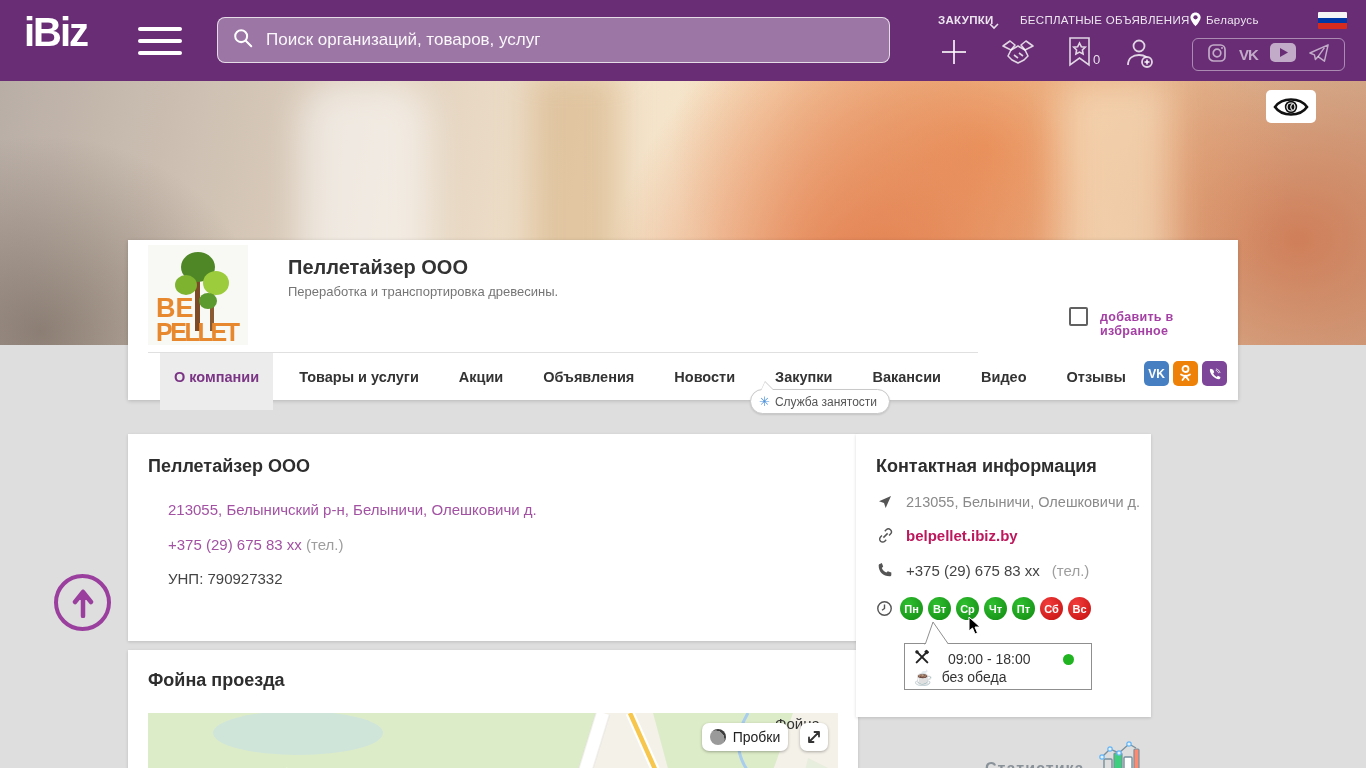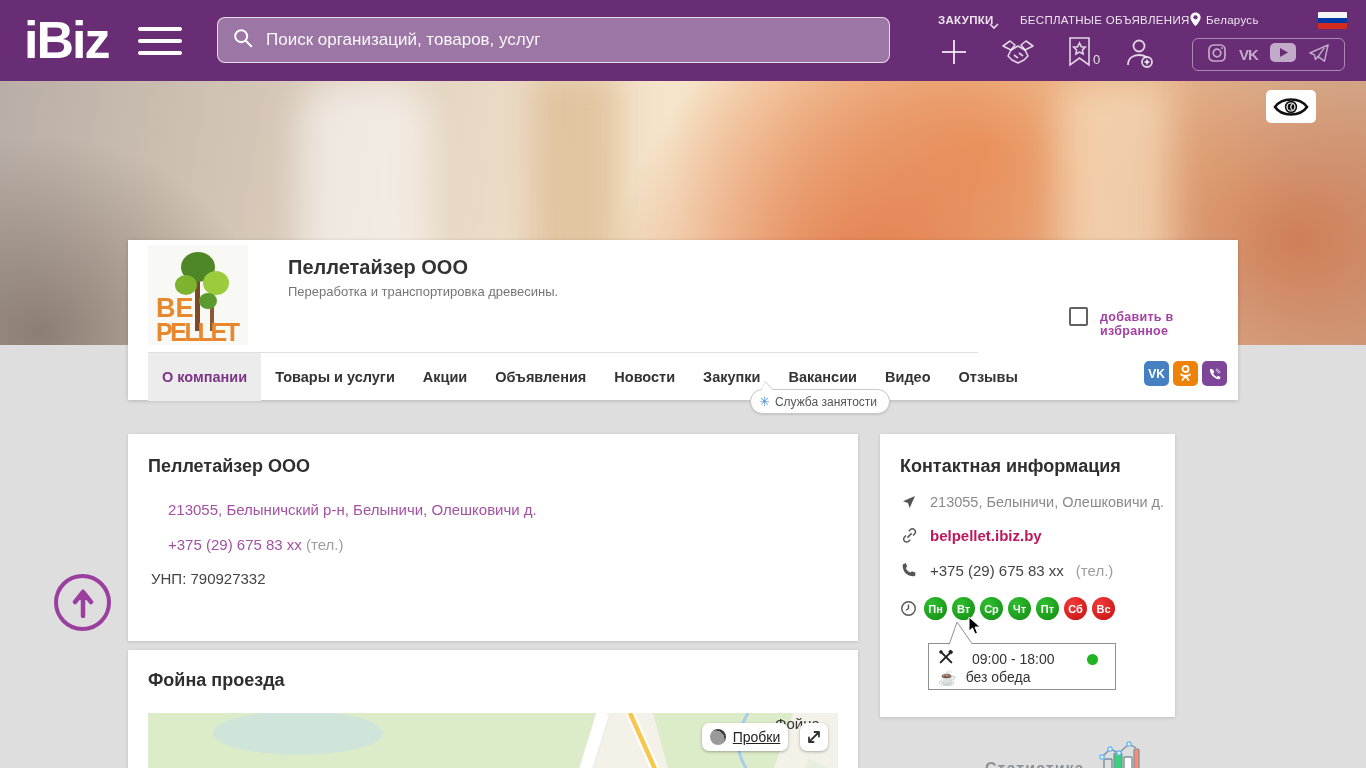--- a/index.html
+++ b/index.html
@@ -1,21 +1,21 @@
 <!DOCTYPE html>
 <html><head>
 <meta charset="utf-8">
 <style>
   * { margin:0; padding:0; box-sizing:border-box; }
   body { font-family:"Liberation Sans", sans-serif; background:#bbb; }
   .page { position:relative; width:1366px; height:768px; overflow:hidden; background:#dedede; }
 
   
   .header { position:absolute; left:0; top:0; width:1366px; height:81px; background:#682d75; z-index:30; }
-  .logo { position:absolute; left:24px; top:10px; color:#fff; font-size:52px; font-weight:800; letter-spacing:-2px; }
+  .logo { position:absolute; left:24px; top:10px; color:#fff; font-size:40px; font-weight:800; letter-spacing:-2px; }
   .burger { position:absolute; left:138px; top:27px; width:44px; height:28px; cursor:pointer; }
   .burger div { height:4px; background:#fff; border-radius:2px; margin-bottom:8px; }
   .search-box { position:absolute; left:217px; top:17px; width:673px; height:46px;
     background:rgba(255,255,255,0.35); border:1px solid rgba(255,255,255,0.75); border-radius:8px;
     display:flex; align-items:center; padding:0 14px; }
   .search-box input { flex:1; background:transparent; border:none; outline:none; color:#fff; font-size:17px; margin-left:12px; font-family:"Liberation Sans",sans-serif;}
   .search-box input::placeholder { color:rgba(255,255,255,0.95); }
   .hd-link { position:absolute; top:14px; color:rgba(255,255,255,0.88); font-size:11.5px; letter-spacing:.3px; cursor:pointer; white-space:nowrap;}
   .hd-iconrow { position:absolute; top:36px; }
   .hd-count { position:absolute; left:1093px; top:52px; color:rgba(255,255,255,0.85); font-size:13px;}
@@ -41,52 +41,52 @@
 
   
   .company-card { position:absolute; left:128px; top:240px; width:1110px; height:160px; background:#fff;
     box-shadow:0 1px 4px rgba(0,0,0,0.18); z-index:35; }
   .clogo { position:absolute; left:20px; top:5px; width:100px; height:100px; background:#f8f8f5; }
   .cname { position:absolute; left:160px; top:16px; font-size:20px; font-weight:bold; color:#333; }
   .cdesc { position:absolute; left:160px; top:44px; font-size:13px; color:#757575; }
   .fav-box { position:absolute; left:941px; top:67px; width:19px; height:19px; border:2px solid #616161; border-radius:2px; cursor:pointer;}
   .fav-label { position:absolute; left:972px; top:70px; font-size:12.5px; font-weight:bold; color:#a43fa4; letter-spacing:.3px; cursor:pointer;}
   .tabs { position:absolute; left:20px; top:112px; width:830px; height:48px; border-top:1px solid #e0e0e0; display:flex; }
-  .tab { height:48px; line-height:48px; padding:0 14px; font-size:14.5px; font-weight:bold; color:#333; cursor:pointer; white-space:nowrap;}
+  .tab { height:57px; line-height:48px; padding:0 14px; font-size:14.5px; font-weight:bold; color:#333; cursor:pointer; white-space:nowrap;margin-left:12px;}
   .tab.active { background:#ececec; color:#7b3585; }
   .card-social { position:absolute; left:1016px; top:121px; display:flex; gap:4px; }
   .sbtn { width:25px; height:25px; border-radius:5px; display:flex; align-items:center; justify-content:center; color:#fff; font-weight:800; font-size:12px; cursor:pointer;}
   .vac-tip { position:absolute; left:750px; top:389px; height:25px; background:#fff; border:1px solid #c9c9c9; border-radius:13px;
     display:flex; align-items:center; padding:0 12px 0 8px; z-index:36; box-shadow:0 1px 2px rgba(0,0,0,.12);}
   .vac-tip .ast { color:#4a90d9; font-size:13px; margin-right:5px; }
   .vac-tip .txt { font-size:12px; color:#555; white-space:nowrap;}
   .vac-tip .tail { position:absolute; left:10px; top:-8px; width:0; height:0; border-left:4px solid transparent; border-right:9px solid transparent; border-bottom:9px solid #fff; filter:drop-shadow(0 -1px 0 #c9c9c9);}
 
   
   .card { position:absolute; background:#fff; box-shadow:0 1px 3px rgba(0,0,0,0.15); }
   .card h2 { font-size:18px; font-weight:bold; color:#2e2e2e; }
   .about-card { left:128px; top:434px; width:730px; height:207px; }
   .about-card h2 { position:absolute; left:20px; top:22px; }
   .row-addr { position:absolute; left:40px; top:67px; font-size:15px; color:#a352a3; cursor:pointer;}
   .row-phone { position:absolute; left:40px; top:102px; font-size:15px; color:#a352a3;}
   .row-phone .note { color:#9e9e9e; }
-  .row-unp { position:absolute; left:23px; top:136px; font-size:15px; color:#444; }
+  .row-unp { position:absolute; left:40px; top:136px; font-size:15px; color:#444; }
 
   .route-card { left:128px; top:650px; width:730px; height:200px; }
   .route-card h2 { position:absolute; left:20px; top:20px; }
   .map { position:absolute; left:20px; top:63px; width:690px; height:130px; overflow:hidden; cursor:grab;}
   .map-place { position:absolute; left:627px; top:2px; font-size:15px; color:#333; }
   .traffic-btn { position:absolute; left:554px; top:10px; width:86px; height:28px; background:#fff; border-radius:7px;
     box-shadow:0 1px 3px rgba(0,0,0,0.3); display:flex; align-items:center; justify-content:center; gap:7px; cursor:pointer;}
   .traffic-btn .dot { width:16px; height:16px; border-radius:50%; background:radial-gradient(circle at 35% 65%, #9a9a9a 60%, #3c3c3c 62%); }
-  .traffic-btn .lbl { font-size:14px; color:#222;text-decoration:underline; }
+  .traffic-btn .lbl { font-size:14px; color:#222; }
   .expand-btn { position:absolute; left:652px; top:10px; width:28px; height:28px; background:#fff; border-radius:7px;
     box-shadow:0 1px 3px rgba(0,0,0,0.3); display:flex; align-items:center; justify-content:center; cursor:pointer;}
 
-  .contact-card { left:880px; top:434px; width:295px; height:283px; }
+  .contact-card { left:856px; top:434px; width:295px; height:283px; }
   .contact-card h2 { position:absolute; left:20px; top:22px; }
   .crow { position:absolute; left:20px; display:flex; align-items:flex-start; gap:12px; }
   .crow .ic { width:18px; display:flex; justify-content:center; }
   .c-addr { top:60px; font-size:14.5px; color:#8a8a8a; }
   .c-web  { top:93px; font-size:15px; font-weight:bold; color:#be185d; }
   .c-web span { cursor:pointer; }
   .c-phn  { top:128px; font-size:15px; color:#444; }
   .c-phn .note { color:#9e9e9e; }
   .days { position:absolute; left:44px; top:163px; display:flex; gap:5px; }
   .day { width:23px; height:23px; border-radius:50%; color:#fff; font-size:11px; font-weight:bold;

